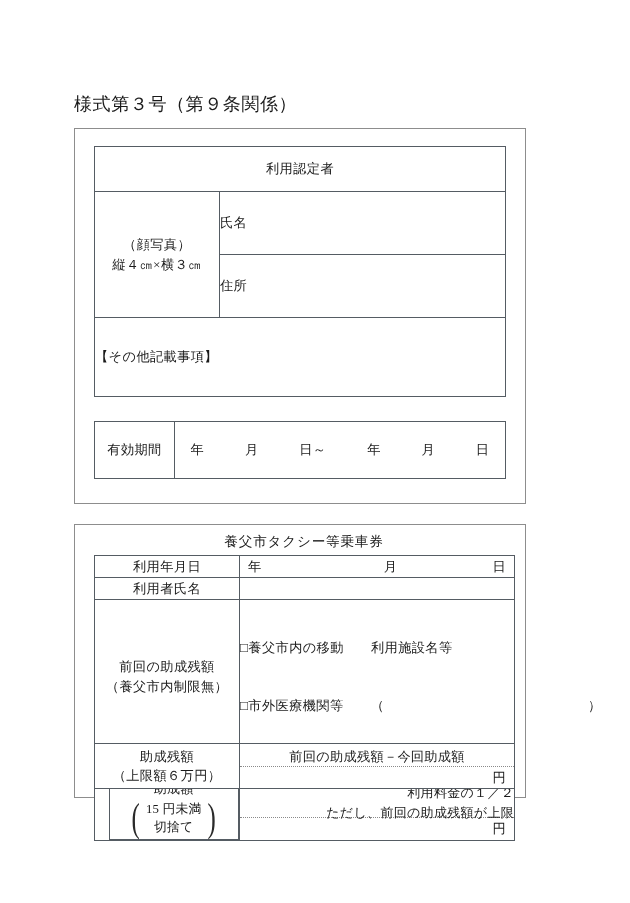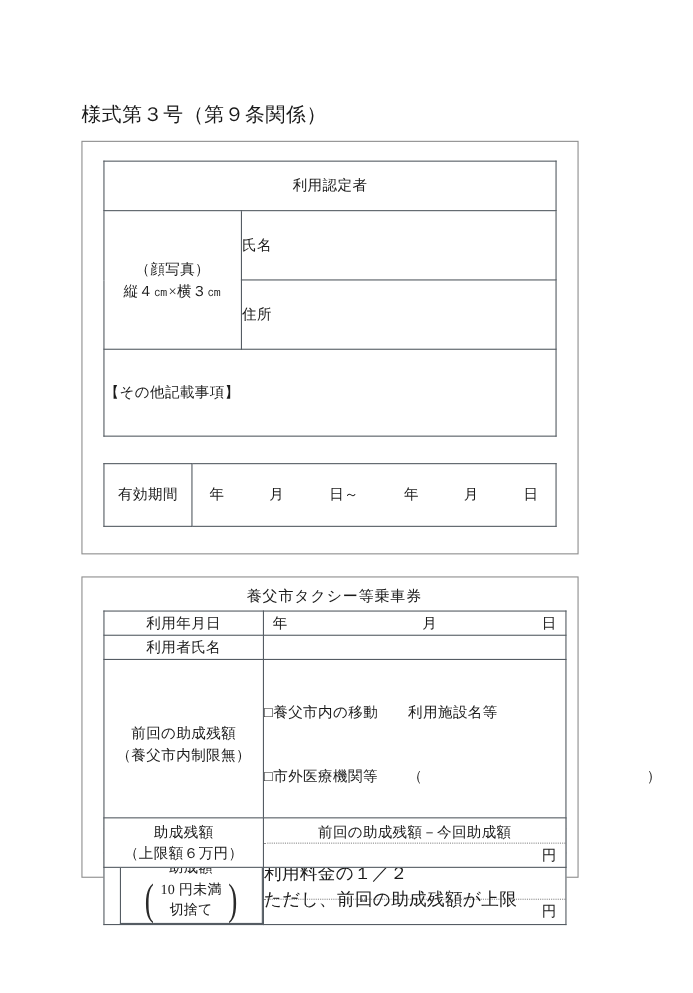--- a/index.html
+++ b/index.html
@@ -222,24 +222,24 @@
     line-height: 1.42;
     letter-spacing: 0.2px;
     text-align: center;
   }
   .formula-cell {
     padding: 0;
     height: 62px !important;
     vertical-align: top;
   }
   .formula-text {
-    text-align: left;
+    text-align: right;
     line-height: 1.5;
     padding-top: 5px;
-    font-size: 16px;
+    font-size: 13px;
     letter-spacing: 0.3px;
     height: 39px;
     box-sizing: border-box;
   }
   .formula-sum {
     border-top: 1px dotted #8a8a8a;
     text-align: right;
     padding-right: 8px;
     padding-top: 1px;
     font-size: 13.2px;
@@ -377,21 +377,21 @@
                 <col>
               </colgroup>
               <tbody>
                 <tr>
                   <td class="subsidy-gutter"></td>
                   <td class="subsidy-box">
                     <span class="subsidy-head">助成額</span>
                     <span class="bracket-wrap">
                       <span class="bracket">(</span>
                       <span class="bracket-body">
-                        <span>10 円未満</span><br>
+                        <span>15 円未満</span><br>
                         <span>切捨て</span>
                       </span>
                       <span class="bracket">)</span>
                     </span>
                   </td>
                 </tr>
               </tbody>
             </table>
           </td>
           <td class="formula-cell">

